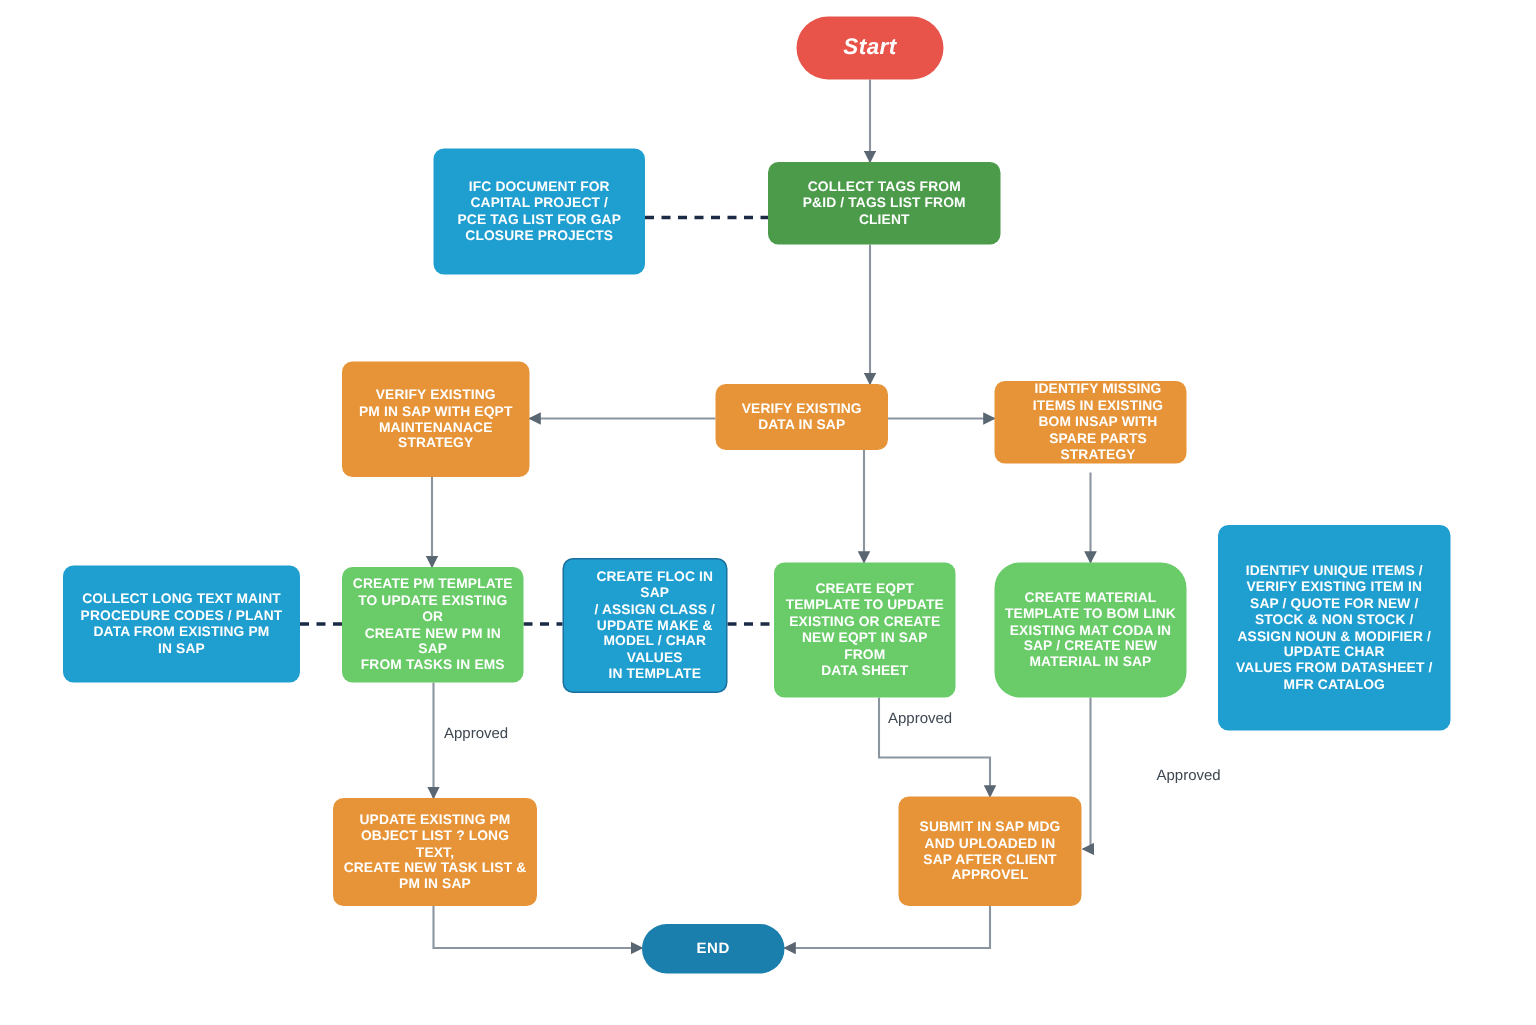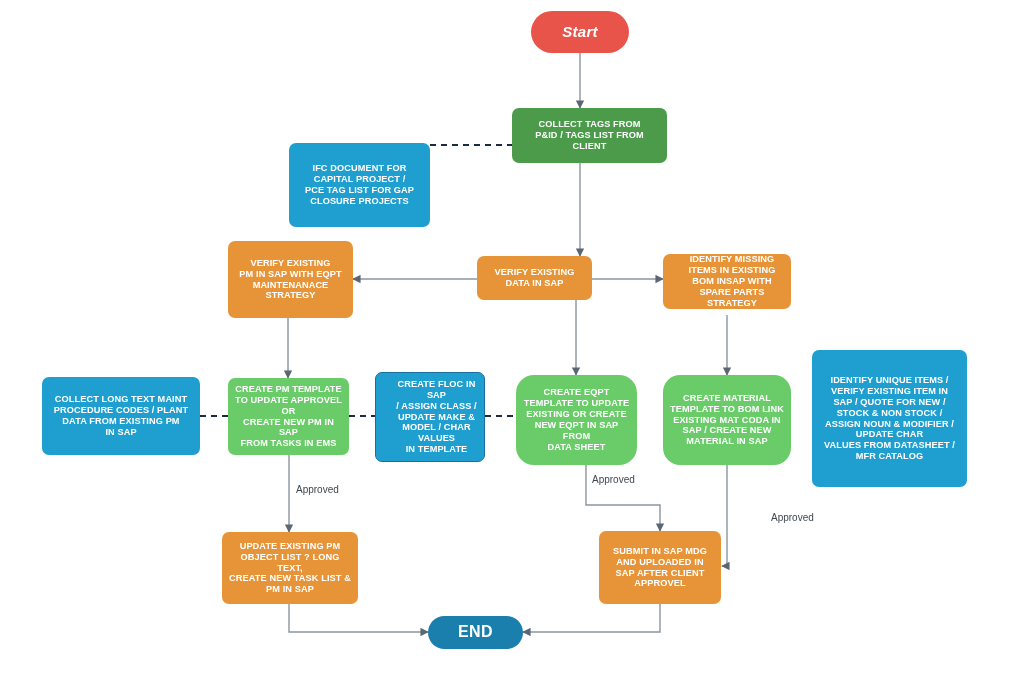--- a/index.html
+++ b/index.html
@@ -45,21 +45,21 @@
     border-radius: 999px;
     font-weight: 600;
   }
   .start {
     background: #e8544a;
     font-size: 15px;
     letter-spacing: 0.3px;
   }
   .end {
     background: #1b7fad;
-    font-size: 16px;
+    font-size: 10px;
     letter-spacing: 0.4px;
   }
   .green-dark { background: #4b9b4b; }
   .green-light { background: #69cc69; }
   .orange { background: #e79438; }
   .blue { background: #1f9ed0; }
   .blue-outlined {
     background: #1f9ed0;
     border: 1.5px solid #1a6f9e;
     border-radius: 2px;
@@ -120,21 +120,21 @@
 
       <path d="M 485 416 L 516 416"></path>
     </g>
   </svg>
 
   <div class="node terminator start" style="left:531px; top:11px; width:98px; height:42px;font-style:italic;">Start</div>
 
   <div class="node process green-dark" style="left:512px; top:108px; width:155px; height:55px;">COLLECT TAGS FROM
 P&amp;ID / TAGS LIST FROM CLIENT</div>
 
-  <div class="node process blue" style="left:289px; top:99px; width:141px; height:84px;margin-top:44px;">IFC DOCUMENT FOR
+  <div class="node process blue" style="left:289px; top:99px; width:141px; height:84px;">IFC DOCUMENT FOR
 CAPITAL PROJECT /
 PCE TAG LIST FOR GAP
 CLOSURE PROJECTS</div>
 
   <div class="node process orange" style="left:477px; top:256px; width:115px; height:44px;">VERIFY EXISTING
 DATA IN SAP</div>
 
   <div class="node process orange" style="left:228px; top:241px; width:125px; height:77px;">VERIFY EXISTING
 PM IN SAP WITH EQPT
 MAINTENANACE
@@ -144,31 +144,31 @@
 ITEMS IN EXISTING
 BOM INSAP WITH
 SPARE PARTS STRATEGY</div>
 
   <div class="node process blue" style="left:42px; top:377px; width:158px; height:78px;">COLLECT LONG TEXT MAINT
 PROCEDURE CODES / PLANT
 DATA FROM EXISTING PM
 IN SAP</div>
 
   <div class="node process green-light" style="left:228px; top:378px; width:121px; height:77px;">CREATE PM TEMPLATE
-TO UPDATE APPROVEL OR
+TO UPDATE EXISTING OR
 CREATE NEW PM IN SAP
 FROM TASKS IN EMS</div>
 
   <div class="node process blue-outlined" style="left:375px; top:372px; width:110px; height:90px;padding-left:18px;">CREATE FLOC IN SAP
 / ASSIGN CLASS /
 UPDATE MAKE &amp;
 MODEL / CHAR VALUES
 IN TEMPLATE</div>
 
-  <div class="node process green-light" style="left:516px; top:375px; width:121px; height:90px;border-radius:18px;">CREATE EQPT
+  <div class="node process green-light" style="left:516px; top:375px; width:121px; height:90px;">CREATE EQPT
 TEMPLATE TO UPDATE
 EXISTING OR CREATE
 NEW EQPT IN SAP FROM
 DATA SHEET</div>
 
   <div class="node process green-light" style="left:663px; top:375px; width:128px; height:90px;border-radius:17px;">CREATE MATERIAL
 TEMPLATE TO BOM LINK
 EXISTING MAT CODA IN
 SAP / CREATE NEW
 MATERIAL IN SAP</div>

